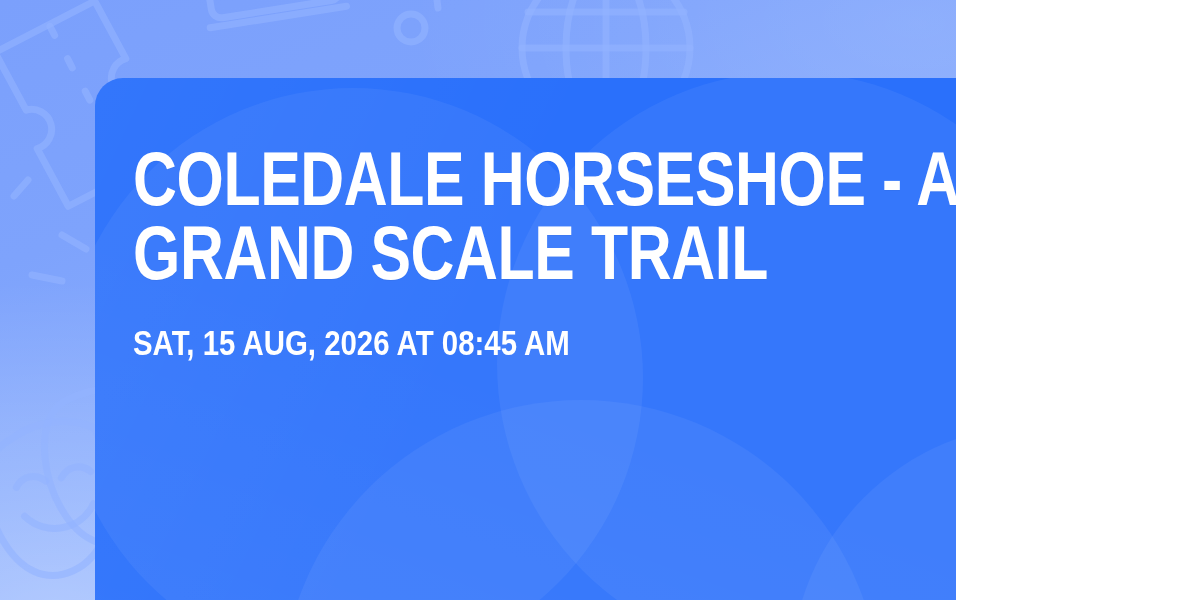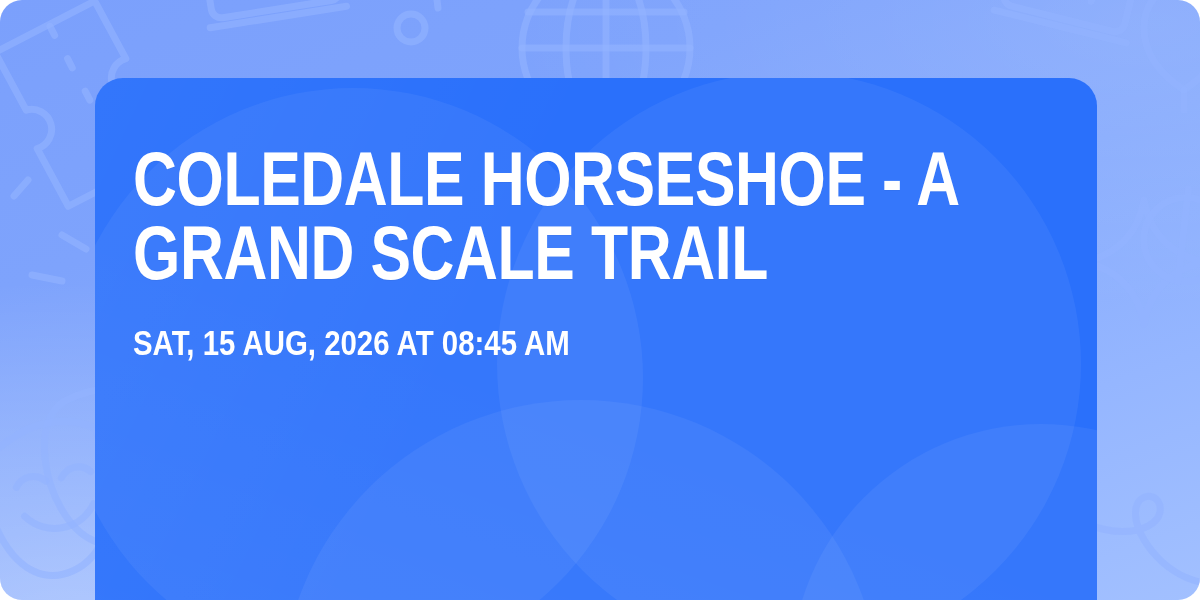--- a/index.html
+++ b/index.html
@@ -5,25 +5,24 @@
 <style>
   html, body {
     margin: 0;
     padding: 0;
     background: #ffffff;
   }
   * { box-sizing: border-box; }
 
   .stage {
     position: relative;
-    width: 1200px;
+    width: 956px;
     height: 600px;
     overflow: hidden;
     font-family: "Liberation Sans", sans-serif;
-    border-radius: 22px;
   }
 
   
   .bg {
     position: absolute;
     inset: 0;
     background:
       linear-gradient(160deg,
         #7ba0fc 0%,
         #7ea3fc 28%,

